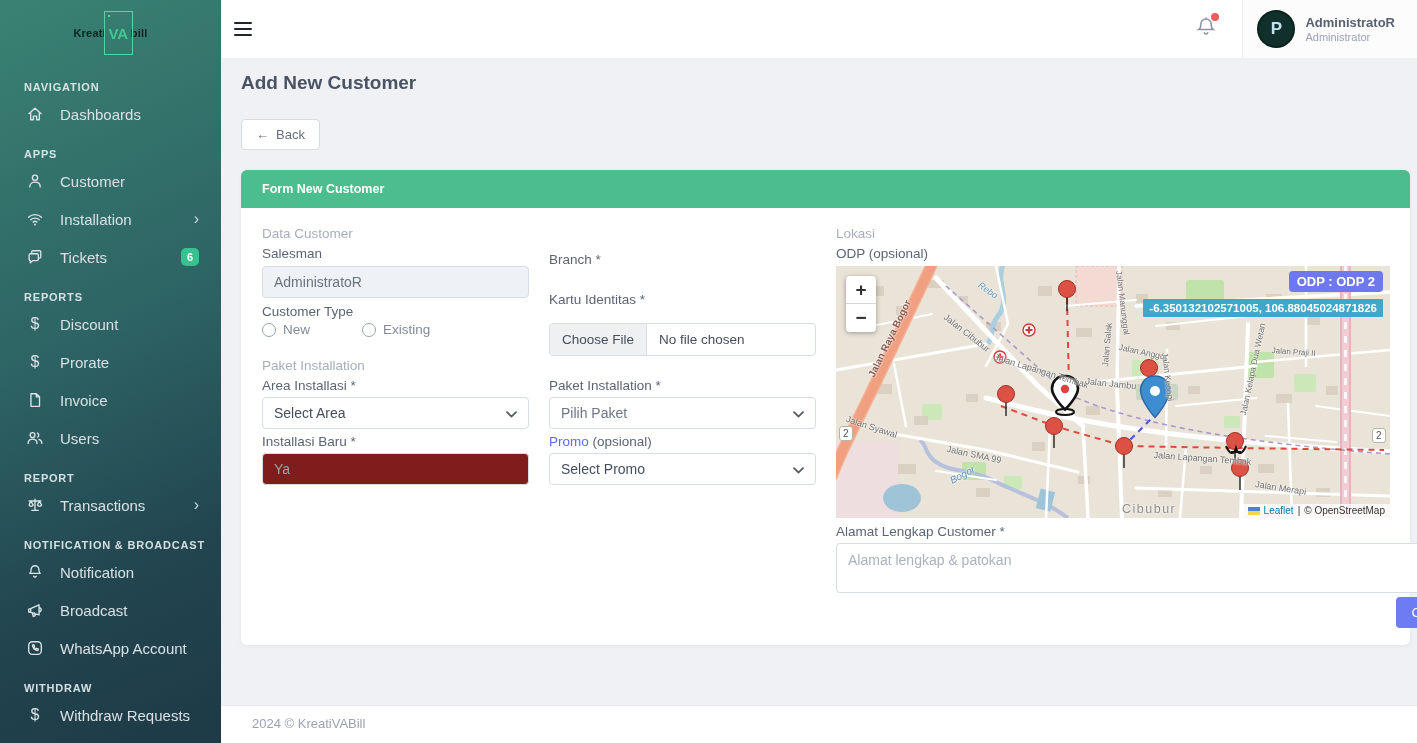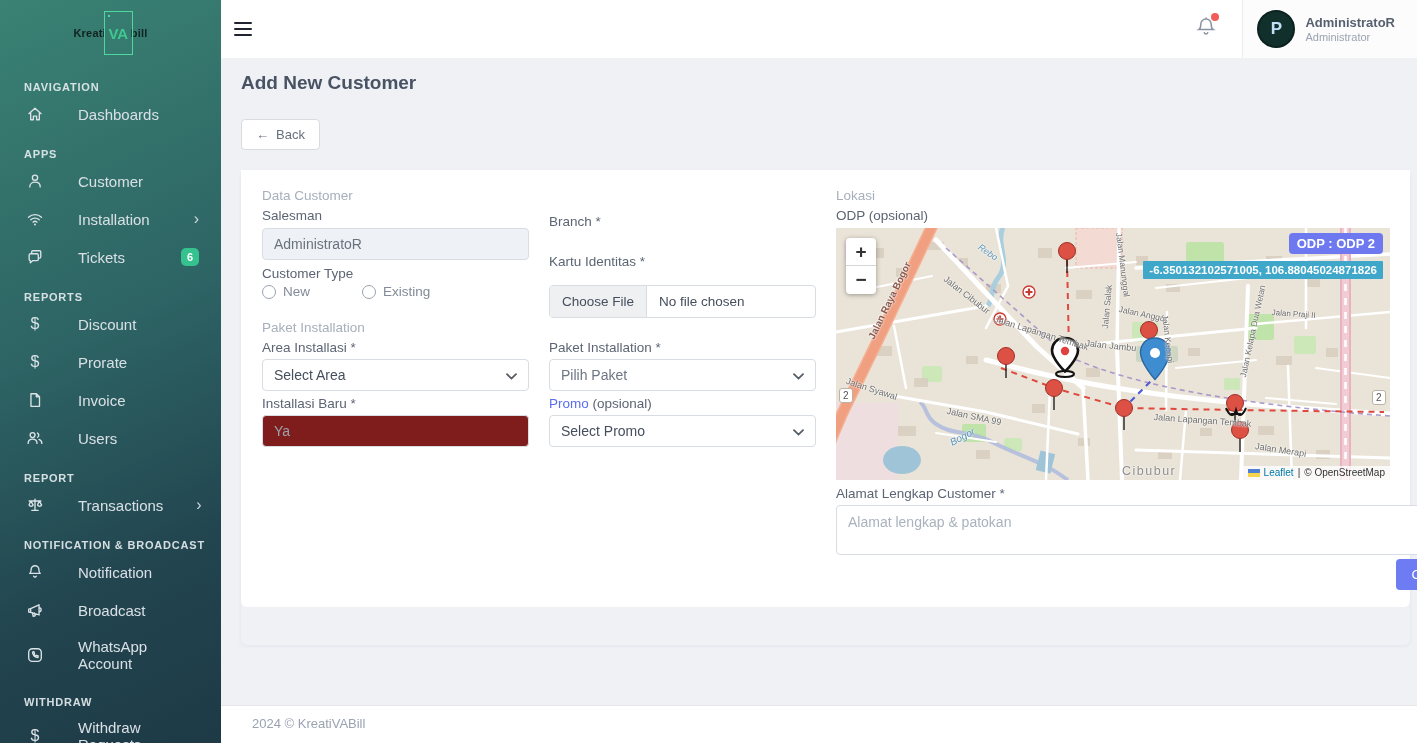--- a/index.html
+++ b/index.html
@@ -11,21 +11,21 @@
   .sidebar { position:absolute; left:0; top:0; width:221px; height:743px; z-index:5;
     background:linear-gradient(155deg,#3a8273 0%,#2d6364 45%,#22454f 75%,#1d3a46 100%); overflow:hidden; }
   .logo { height:66px; display:flex; align-items:center; justify-content:center; }
   .logo-wrap { display:flex; align-items:center; }
   .logo-pre,.logo-post { font-size:11px; font-weight:700; color:#10221f; letter-spacing:.2px; }
   .logo-box { width:29px; height:44px; border:1px solid #4fd79f; display:flex; align-items:center; justify-content:center;
     margin:0 -2px; position:relative; }
   .logo-box::before { content:""; position:absolute; left:3px; top:3px; width:2px; height:2px; background:#4fd79f; }
   .logo-mid { font-size:15px; font-weight:800; color:#3fc98f; }
   .side-header { margin:15px 0 2px 24px; font-size:11px; font-weight:700; letter-spacing:.8px; color:#e4ebee; opacity:.92; }
-  .side-item { display:flex; align-items:center; gap:33px; padding:9px 18px 9px 25px; color:#d9e0e5; font-size:15px; cursor:pointer; }
+  .side-item { display:flex; align-items:center; gap:15px; padding:9px 18px 9px 25px; color:#d9e0e5; font-size:15px; cursor:pointer; }
   .side-item .si { width:20px; height:20px; flex:0 0 20px; display:flex; align-items:center; justify-content:center; color:#dce3e8; }
   .side-item svg { stroke:#dce3e8; stroke-width:1.5; fill:none; stroke-linecap:round; stroke-linejoin:round; }
   .si-dollar { font-size:16px; font-weight:400; color:#dce3e8; }
   .side-badge { margin-left:auto; margin-right:4px; background:#35c28f; color:#fff; font-size:11px; font-weight:700;
     min-width:18px; height:18px; border-radius:5px; display:flex; align-items:center; justify-content:center; padding:0 4px; }
   .side-chev { margin-left:auto; margin-right:4px; color:#cfd8dd; font-size:16px; line-height:1; }
 
   
   .topbar { position:absolute; left:221px; top:0; width:1196px; height:58px; background:#fff; display:flex; align-items:center; }
   .hamburger { margin-left:13px; width:18px; cursor:pointer; }
@@ -261,20 +261,21 @@
   </header>
 
   <main class="content">
     <h1 class="page-title">Add New Customer</h1>
     <button class="back-btn">
       <span>←</span>
       <span>Back</span>
     </button>
 
     <section class="card">
+      <div class="card-header">Form New Customer</div>
       <div class="card-body">
 
         <div class="col col1">
           <div class="f sec-label" style="top:18px">Data Customer</div>
           <div class="f fld-label" style="top:38px">Salesman</div>
           <input class="f tb-input disabled" style="top: 58px;" readonly="" value="AdministratoR">
           <div class="f fld-label" style="top:96px">Customer Type</div>
           <div class="f radio-row" style="top:114px">
             <label class="radio-opt">
               <span class="radio-circle"></span>

